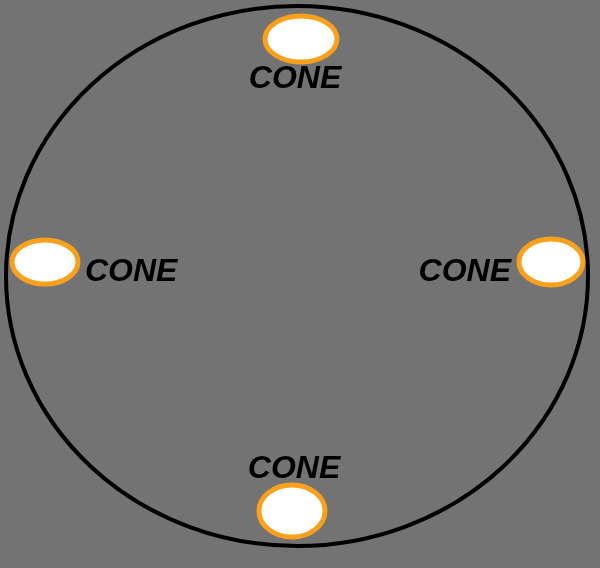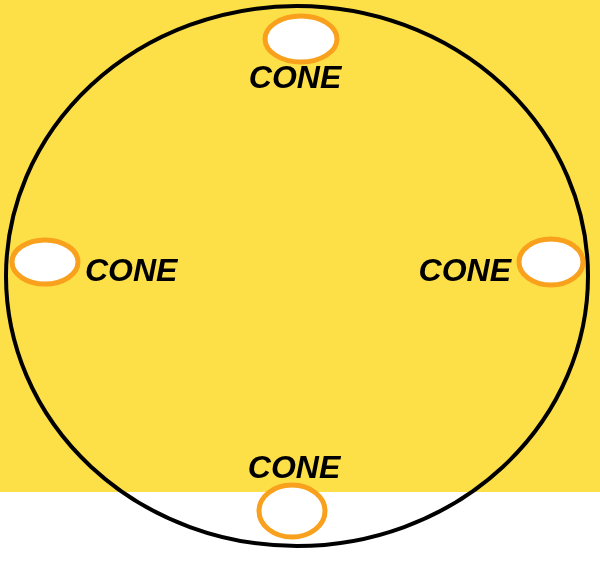--- a/index.html
+++ b/index.html
@@ -7,22 +7,22 @@
     padding: 0;
     width: 600px;
     height: 568px;
     background: #ffffff;
     overflow: hidden;
     font-family: "Liberation Sans", sans-serif;
   }
   .diagram-wrap {
     position: relative;
     width: 600px;
-    height: 492px;
-    background: #fde047;
+    height: 568px;
+    background: #737373;
   }
   svg {
     display: block;
   }
   .cone-label {
     font-family: "Liberation Sans", sans-serif;
     font-weight: bold;
     font-style: italic;
   }
 </style>

